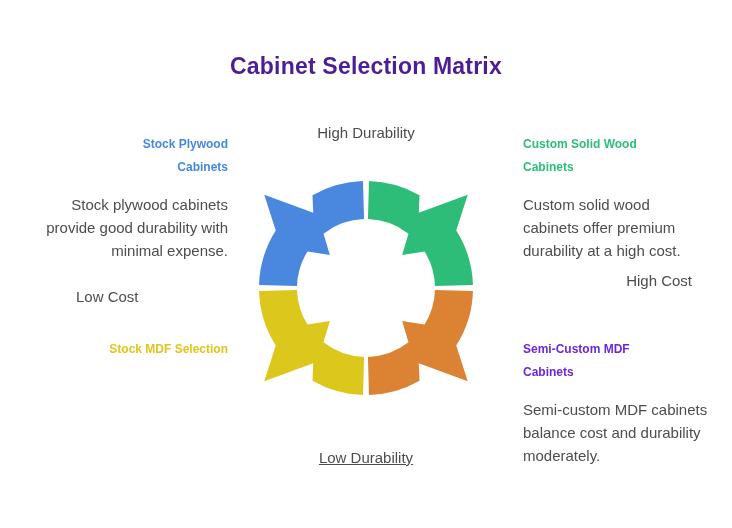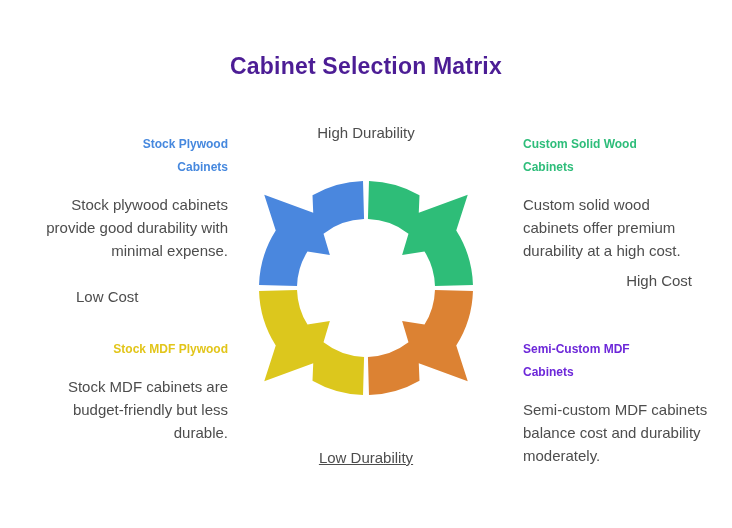--- a/index.html
+++ b/index.html
@@ -99,24 +99,21 @@
 
   <div class="quad q-tr">
     <div class="q-heading" style="color: rgb(46, 189, 122);">Custom Solid Wood
 Cabinets</div>
     <div class="q-body">Custom solid wood
 cabinets offer premium
 durability at a high cost.</div>
   </div>
 
   <div class="quad q-bl">
-    <div class="q-heading" style="color: rgb(226, 197, 26);">Stock MDF Plywood</div>
-    <div class="q-body">Stock MDF cabinets are
-budget-friendly but less
-durable.</div>
+    <div class="q-heading" style="color: rgb(226, 197, 26);">Stock MDF Selection</div>
   </div>
 
   <div class="quad q-br">
     <div class="q-heading" style="color: #6d28d9;">Semi-Custom MDF
 Cabinets</div>
     <div class="q-body">Semi-custom MDF cabinets
 balance cost and durability
 moderately.</div>
   </div>
 

